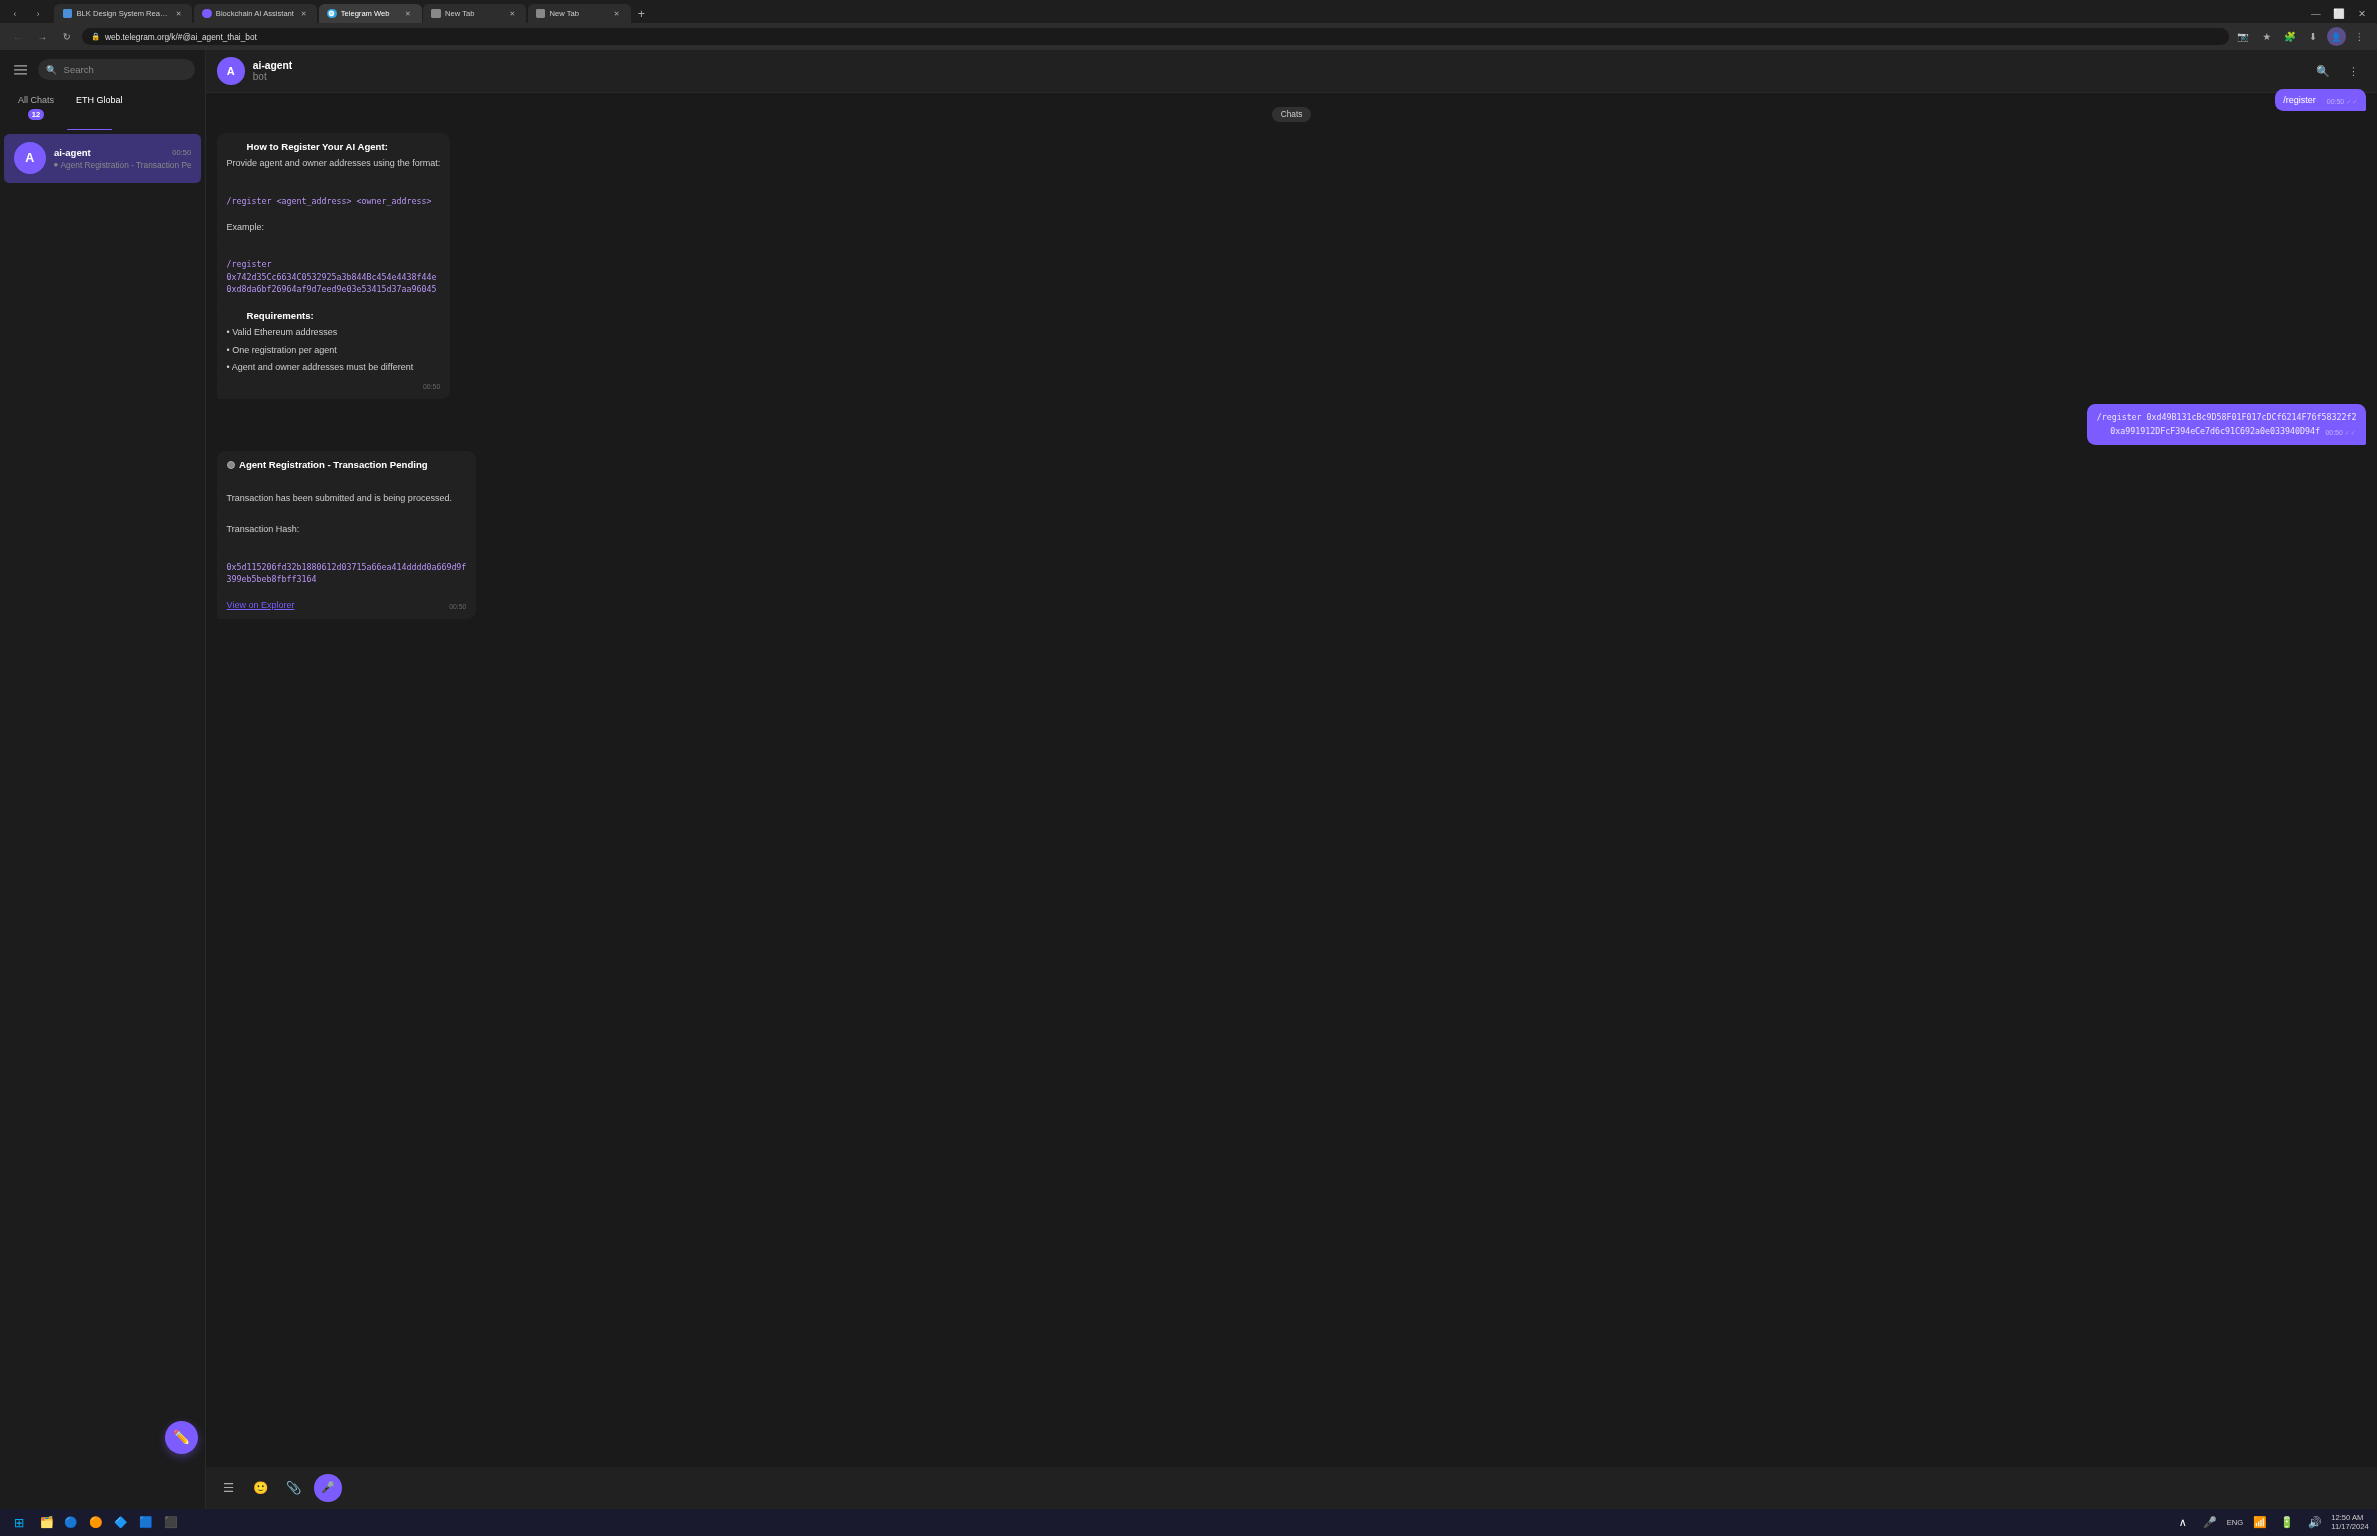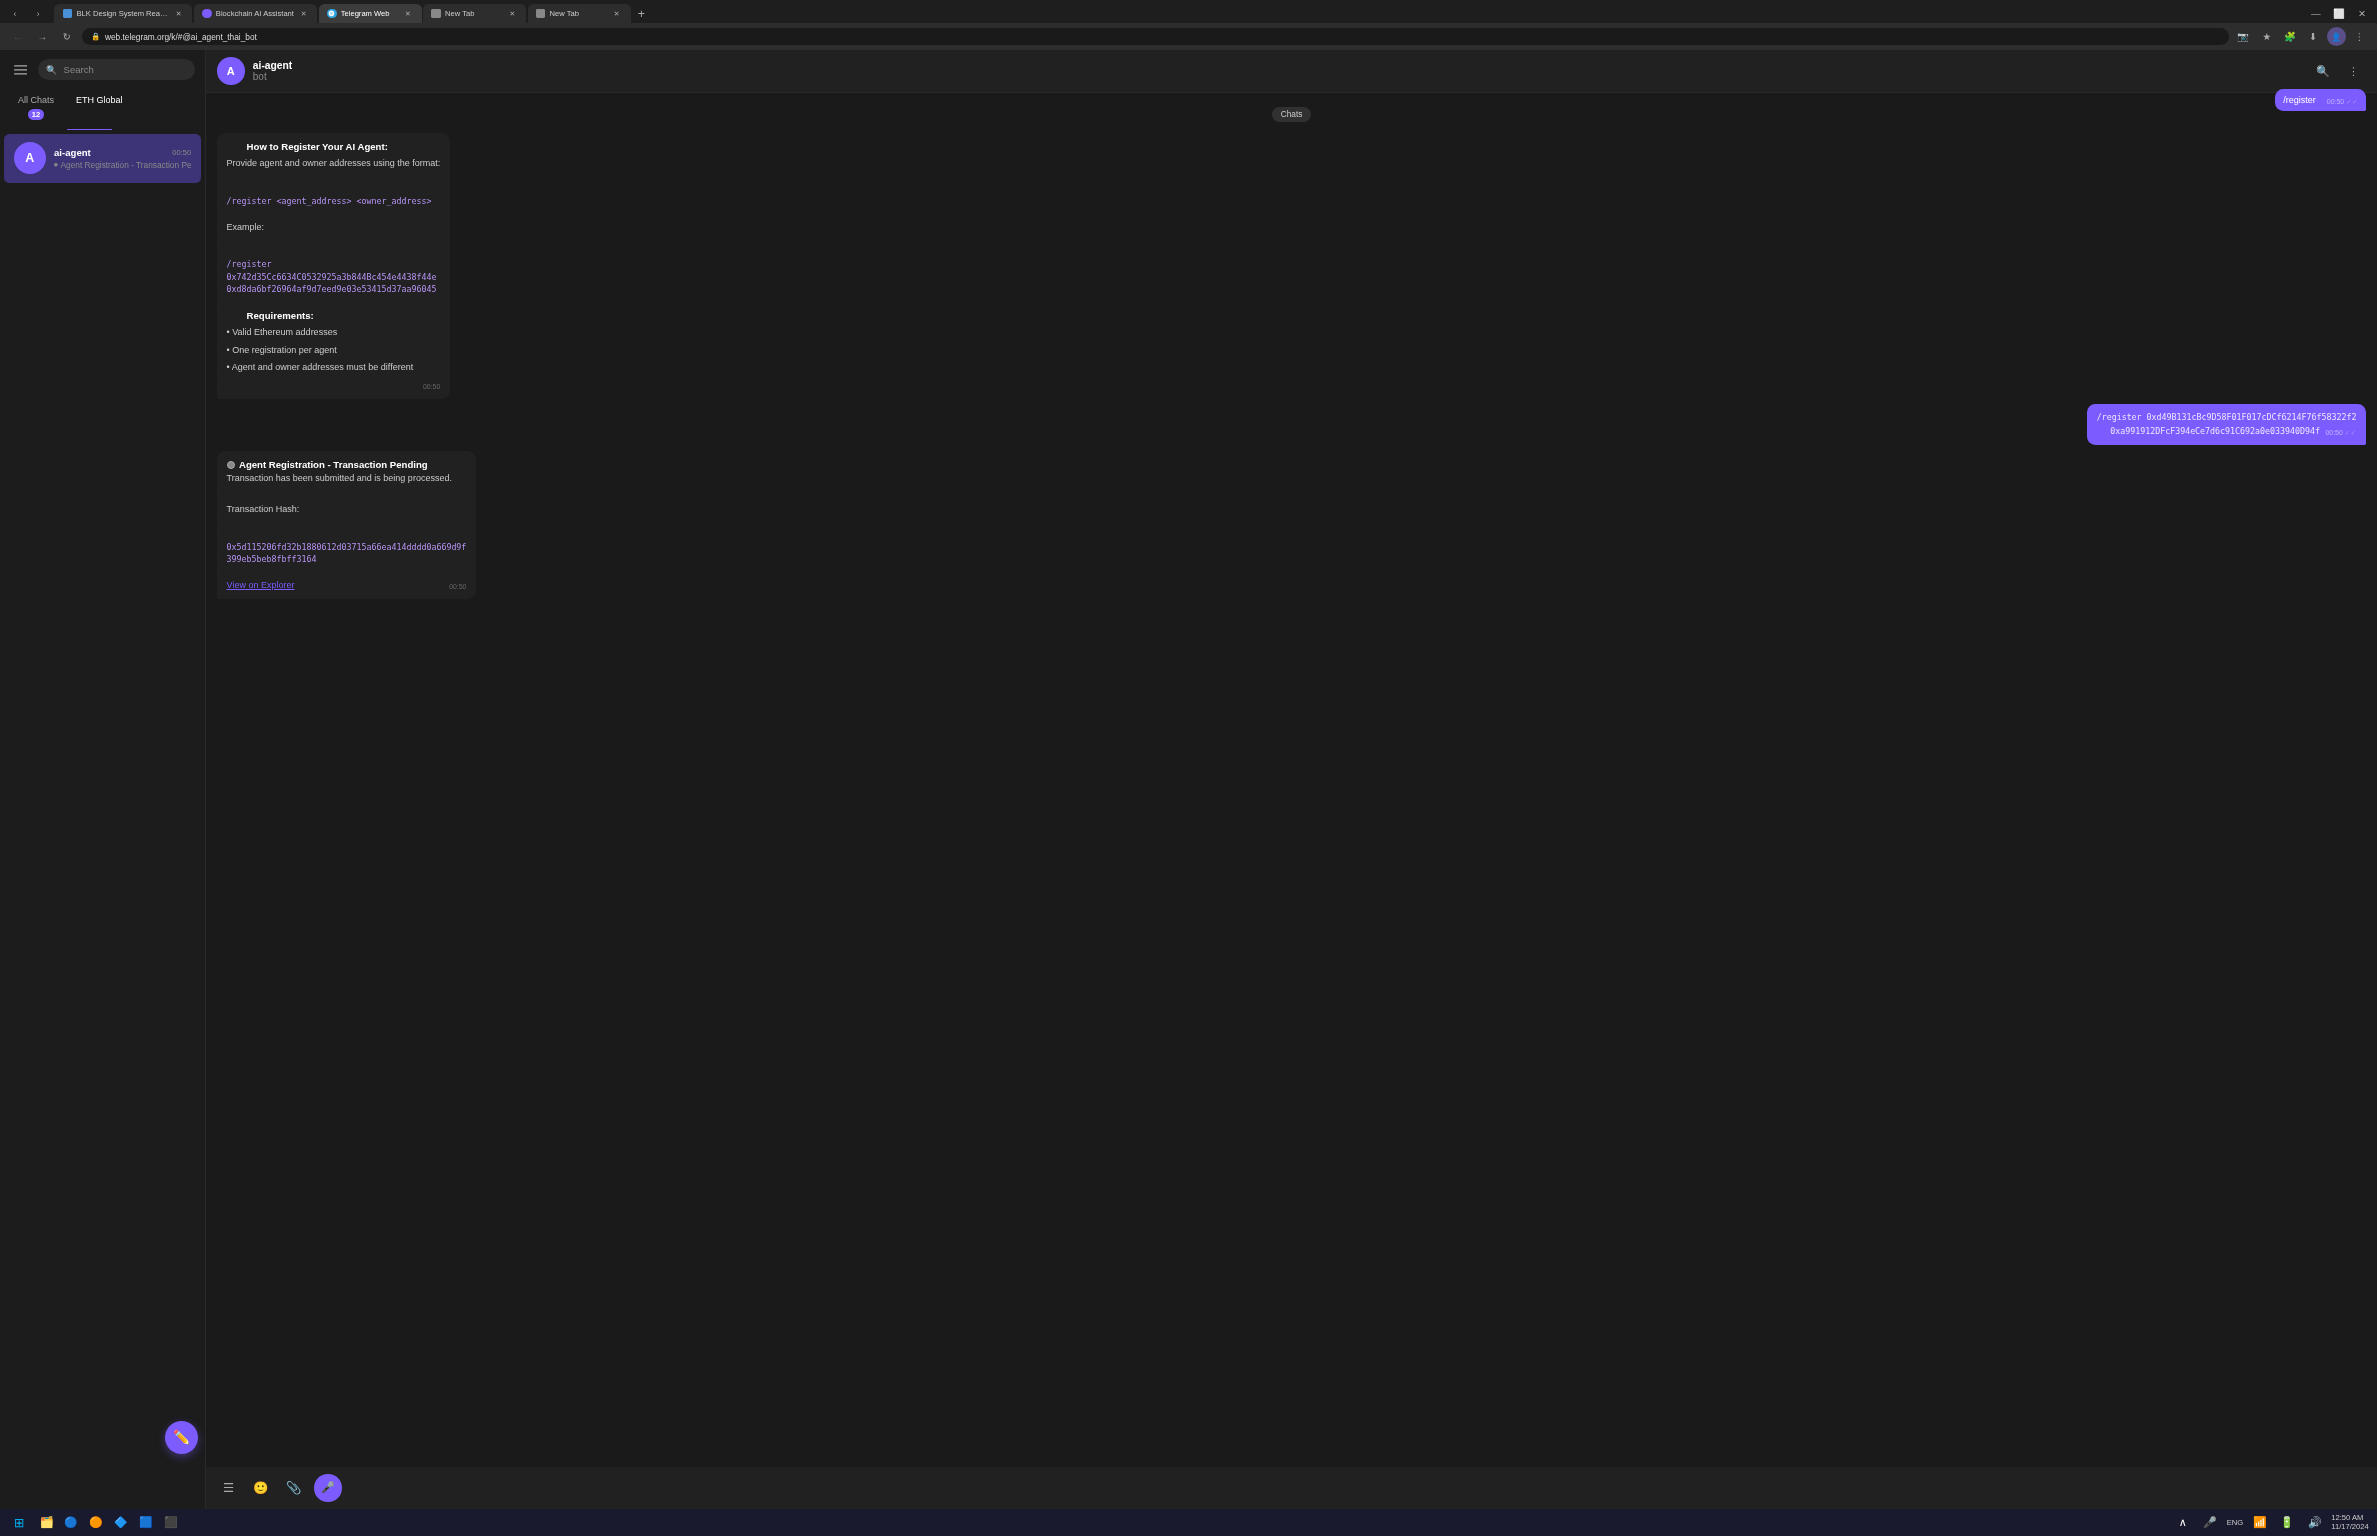--- a/index.html
+++ b/index.html
@@ -375,21 +375,21 @@
 
     .msg-section-title { font-weight: 700; font-size: 9.6px; color: #fff; margin-bottom: 2.8px; margin-left: 20px; }
     .msg-section-body { color: #ccc; font-size: 9px; margin-bottom: 4.1px; }
     .msg-link { color: #7c5cff; text-decoration: underline; cursor: pointer; font-size: 9px; }
 
     
     .pending-header {
       display: flex;
       align-items: center;
       gap: 4.1px;
-      margin-bottom: 0;
+      margin-bottom: 20px;
     }
     .pending-dot {
       width: 8.3px; height: 8.3px;
       border-radius: 50%;
       background: #888;
       border: 1.4px solid #aaa;
     }
     .pending-title { font-weight: 700; font-size: 9.6px; color: #fff; }
 
     

